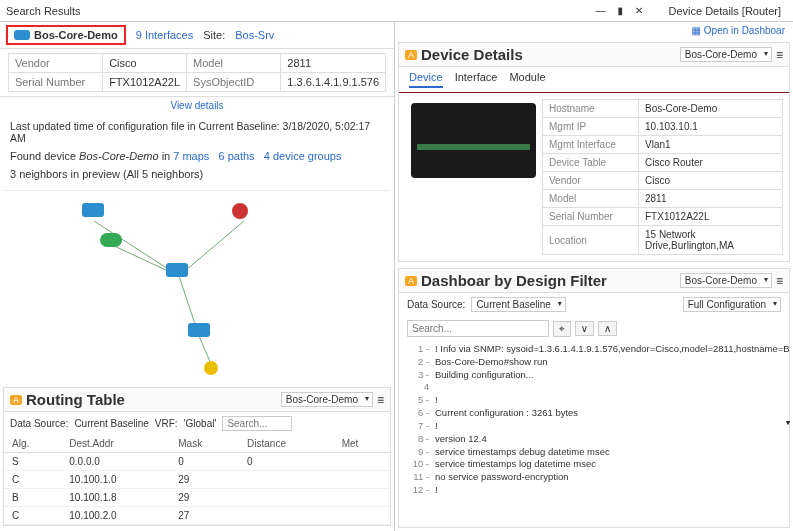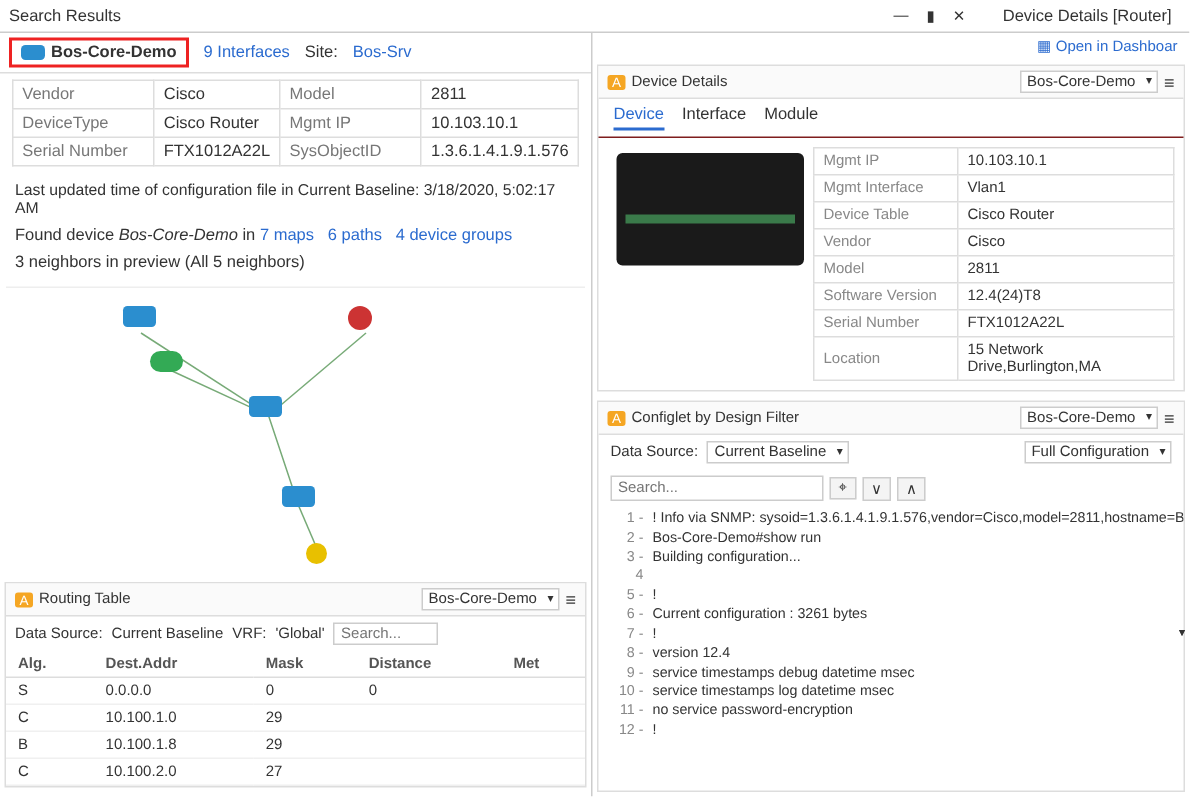--- a/index.html
+++ b/index.html
@@ -20,40 +20,40 @@
 .tbl td:nth-child(1),.tbl td:nth-child(3){color:#777;width:25%}
 .viewdet{text-align:center;padding:3px;color:#2b6bcf;cursor:pointer;border-top:1px solid #ddd;font-size:10px}
 .note{padding:6px 10px;font-size:10.5px}
 .note2{padding:0 10px 6px;font-size:11px}
 .topo{flex:0 0 190px;border-top:1px solid #eee;position:relative;margin:4px}
 .node{position:absolute;font-size:8px;text-align:center}
 .node .ic{width:22px;height:14px;border-radius:3px;margin:0 auto}
 .panel{margin:3px;border:1px solid #ddd}
 .panel-hd{display:flex;align-items:center;padding:3px 6px;border-bottom:1px solid #ddd;background:#fafafa}
 .panel-hd .badge{background:#f5a623;color:#fff;font-size:9px;padding:0 3px;margin-right:4px;border-radius:2px}
-.panel-hd .ttl{font-size:10px;font-weight:400}
+.panel-hd .ttl{font-size:15px;font-weight:700}
 .panel-hd .sel{margin-left:auto;border:1px solid #ccc;padding:1px 14px 1px 4px;font-size:10px;background:#fff;position:relative}
 .sel::after{content:"▾";position:absolute;right:3px;font-size:8px}
 .menu{margin-left:4px;cursor:pointer;font-size:12px}
 .subtabs{display:flex;gap:12px;padding:4px 10px;font-size:11px;border-bottom:1px solid #7f1d1d}
 .subtabs .act{color:#2b6bcf;border-bottom:2px solid #2b6bcf;padding-bottom:3px}
 .dd-row{display:flex;padding:6px}
 .dd-img{width:125px;height:75px;background:#1a1a1a;border-radius:4px;margin:4px 6px;position:relative;overflow:hidden}
 .dd-img::before{content:"";position:absolute;top:55%;left:5%;right:5%;height:6px;background:#3a7a4a}
 .dd-tbl{flex:1;border-collapse:collapse;font-size:10px}
 .dd-tbl td{border:1px solid #ddd;padding:3px 6px}
 .dd-tbl td:first-child{color:#888;width:40%}
 .ds-row{display:flex;align-items:center;padding:4px 8px;gap:6px;font-size:10px}
 .ds-row .sel{position:relative;border:1px solid #ccc;padding:1px 14px 1px 4px;background:#fff}
 .code{font-family:Consolas,monospace;font-size:9.5px;padding:2px 8px;overflow:hidden;white-space:pre;line-height:1.35}
 .code .ln{color:#888;display:inline-block;width:22px;text-align:right;margin-right:6px}
 .rt-hdr{display:flex;padding:4px 6px;gap:6px;font-size:10px;align-items:center}
 .rt-hdr input{border:1px solid #ccc;padding:1px 4px;font-size:10px;width:70px}
 .rt-tbl{width:100%;border-collapse:collapse;font-size:10px}
-.rt-tbl th{text-align:left;padding:3px 8px;border-bottom:1px solid #ddd;color:#555;font-weight:700}
+.rt-tbl th{text-align:left;padding:3px 8px;border-bottom:1px solid #ddd;color:#555;font-weight:400}
 .rt-tbl td{padding:3px 8px;border-bottom:1px solid #f0f0f0}
 .srch-row{display:flex;padding:4px 8px;gap:4px;align-items:center}
 .srch-row input{border:1px solid #ccc;padding:2px 4px;font-size:10px;flex:0 0 80px}
 .btn{border:1px solid #ccc;padding:1px 5px;background:#f4f4f4;font-size:10px;cursor:pointer}
 .open-dash{font-size:10px;display:flex;align-items:center;gap:3px}
 svg.topo-svg{position:absolute;top:0;left:0;width:100%;height:100%}
 </style>
 </head>
 <body>
 
@@ -84,33 +84,28 @@
 
   <table class="tbl">
    <tbody>
           <tr>
             <td>Vendor</td>
             <td>Cisco</td>
             <td>Model</td>
             <td>2811</td>
           </tr>
    <tr>
-            <td>DeviceType</td>
-            <td>Cisco Router</td>
-            <td>Mgmt IP</td>
-            <td>10.103.10.1</td>
-          </tr>
-   <tr>
             <td>Serial Number</td>
             <td>FTX1012A22L</td>
             <td>SysObjectID</td>
             <td>1.3.6.1.4.1.9.1.576</td>
           </tr>
   </tbody>
       </table>
+  <div class="viewdet">View details</div>
 
   <div class="note">Last updated time of configuration file in Current Baseline: 3/18/2020, 5:02:17 AM</div>
   <div class="note2">
    <span>Found device </span><i>Bos-Core-Demo</i><span> in  </span>
    <span class="link">7 maps</span>&nbsp;&nbsp;
    <span class="link">6 paths</span>&nbsp;&nbsp;
    <span class="link">4 device groups</span>
   </div>
   <div class="note2">3 neighbors in preview (All 5 neighbors)</div>
 
@@ -217,61 +212,61 @@
    </div>
    <div class="subtabs">
     <span class="act">Device</span>
     <span>Interface</span>
     <span>Module</span>
    </div>
    <div class="dd-row">
     <div class="dd-img"></div>
     <table class="dd-tbl">
      <tbody>
+              <tr>
+                <td>Hostname</td>
+                <td>Bos-Core-Demo</td>
+              </tr>
      <tr>
                 <td>Mgmt IP</td>
                 <td>10.103.10.1</td>
               </tr>
      <tr>
                 <td>Mgmt Interface</td>
                 <td>Vlan1</td>
               </tr>
      <tr>
                 <td>Device Table</td>
                 <td>Cisco Router</td>
               </tr>
      <tr>
                 <td>Vendor</td>
                 <td>Cisco</td>
               </tr>
      <tr>
                 <td>Model</td>
                 <td>2811</td>
-              </tr>
-     <tr>
-                <td>Software Version</td>
-                <td>12.4(24)T8</td>
               </tr>
      <tr>
                 <td>Serial Number</td>
                 <td>FTX1012A22L</td>
               </tr>
      <tr>
                 <td>Location</td>
                 <td>15 Network Drive,Burlington,MA</td>
               </tr>
     </tbody>
           </table>
    </div>
   </div>
 
   <div class="panel" style="flex:1;display:flex;flex-direction:column">
    <div class="panel-hd">
     <span class="badge">A</span>
-    <span class="ttl">Configlet by Design Filter</span>
+    <span class="ttl">Dashboar by Design Filter</span>
     <span class="sel">Bos-Core-Demo</span>
     <span class="menu">≡</span>
    </div>
    <div class="ds-row">
     <span>Data Source:</span>
     <span class="sel">Current Baseline</span>
     <span style="flex:1"></span>
     <span class="sel">Full Configuration</span>
    </div>
    <div class="srch-row">

